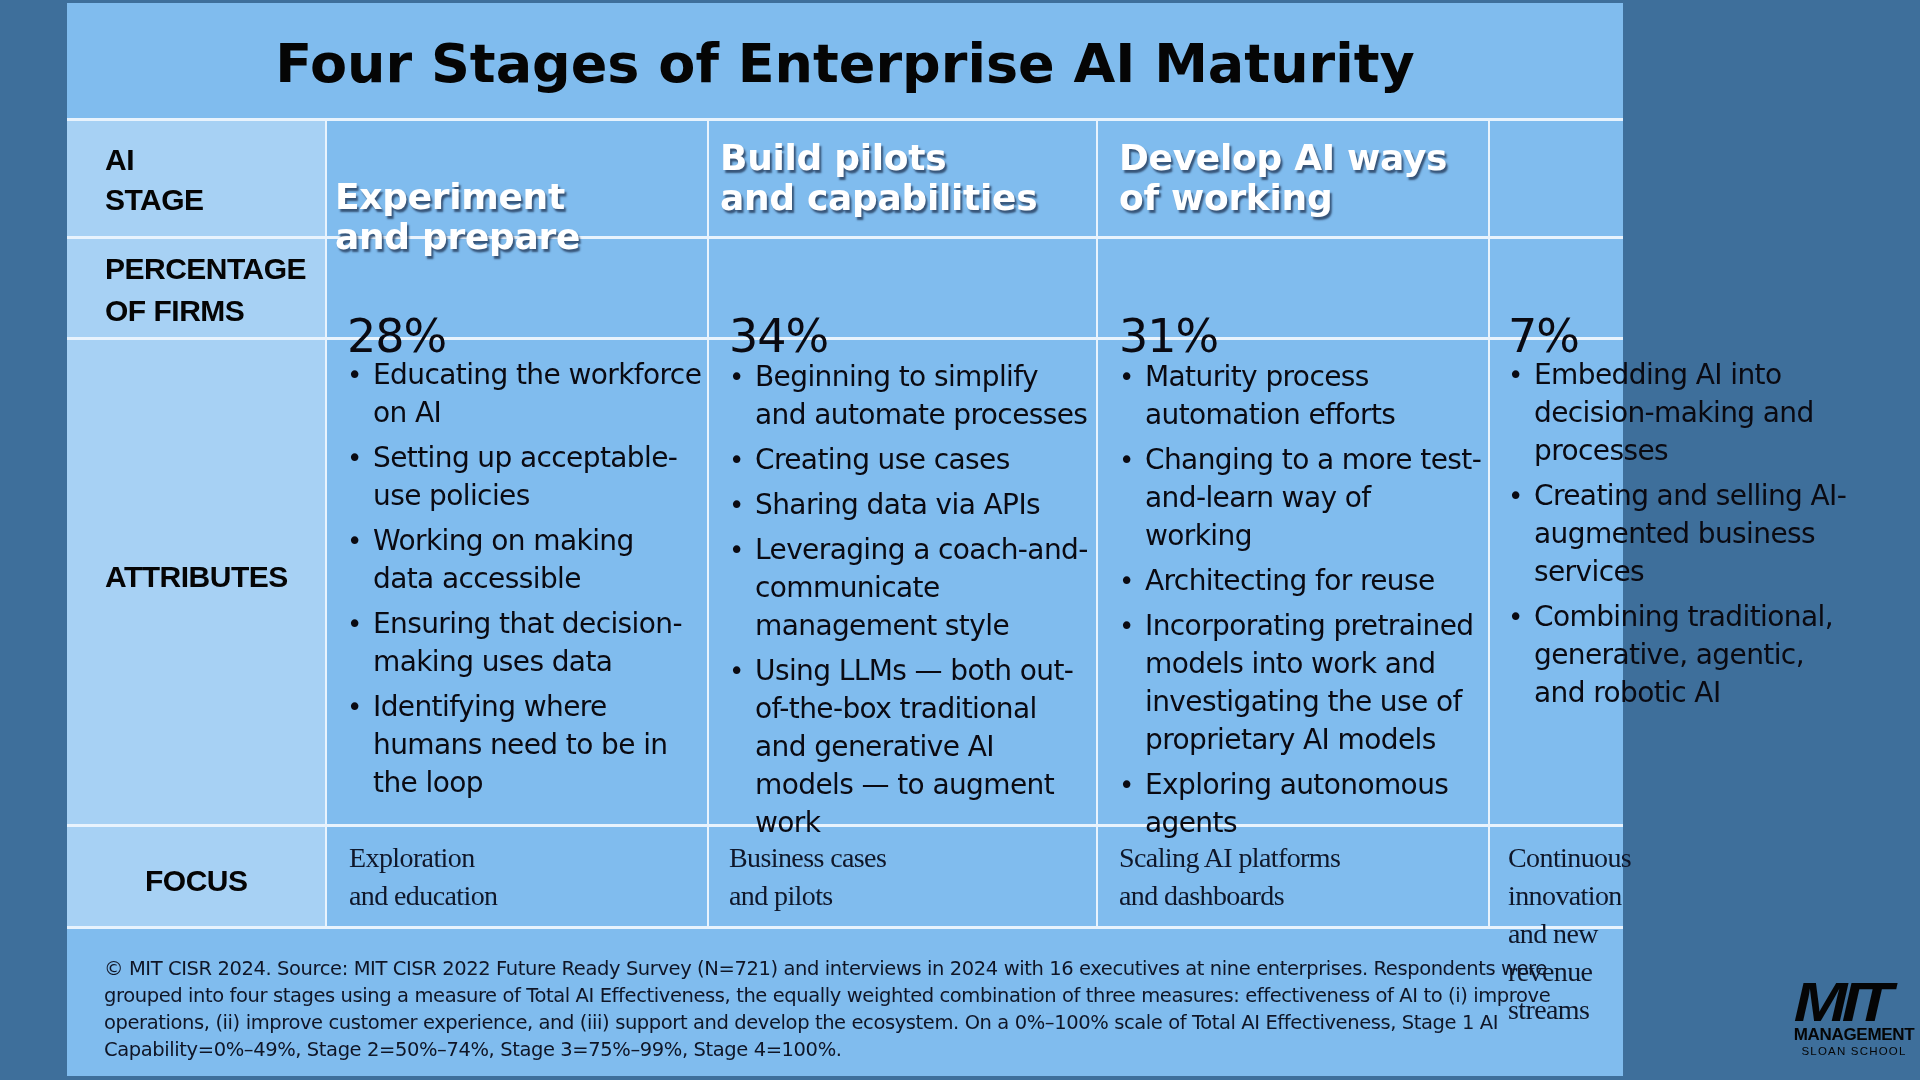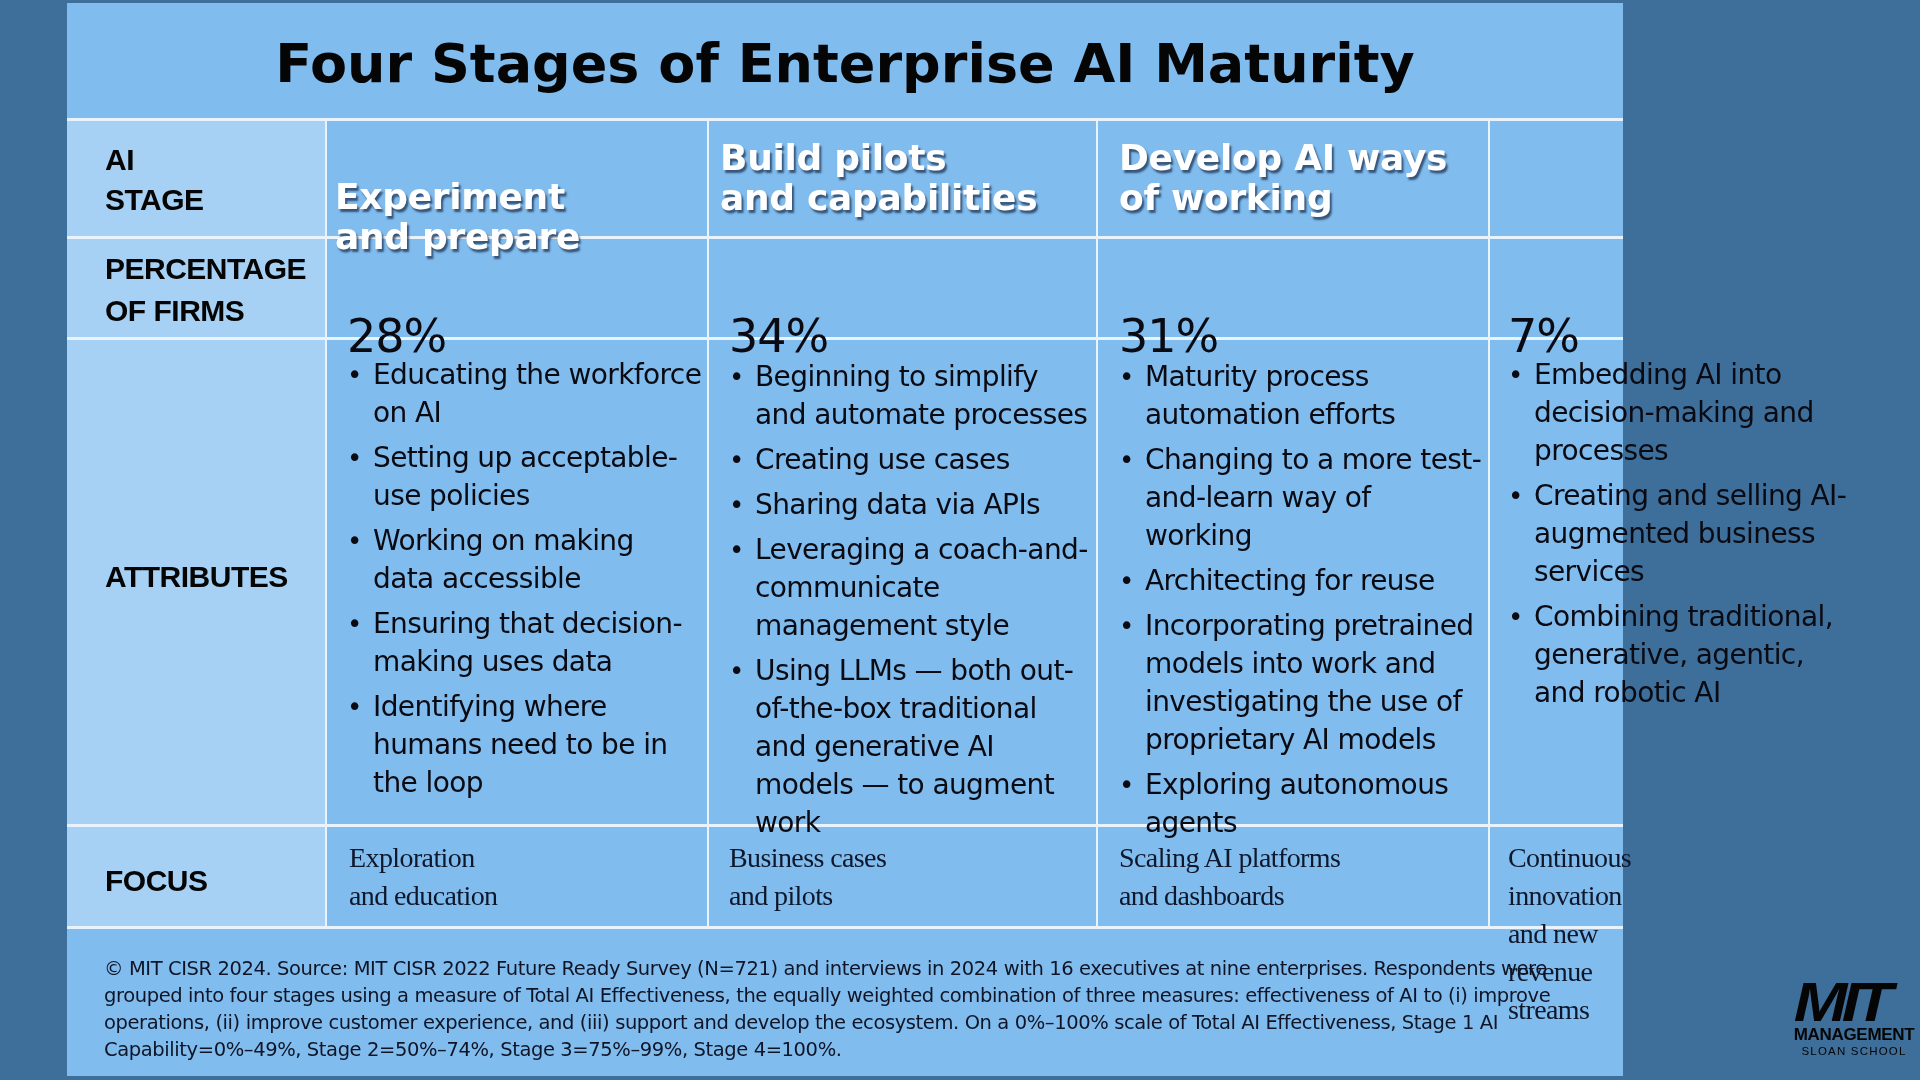--- a/index.html
+++ b/index.html
@@ -157,21 +157,21 @@
   <div class="vline" style="left:258px; top:118px; height:806px;"></div>
   <div class="vline" style="left:640px; top:118px; height:806px;"></div>
   <div class="vline" style="left:1029px; top:118px; height:806px;"></div>
   <div class="vline" style="left:1421px; top:118px; height:806px;"></div>
 
   <div class="row-label" style="top:137px; white-space:pre-line;">AI
 STAGE</div>
   <div class="row-label" style="top:245px; white-space:pre-line; line-height:42px;">PERCENTAGE
 OF FIRMS</div>
   <div class="row-label" style="top:554px;">ATTRIBUTES</div>
-  <div class="row-label" style="top:858px;">FOCUS</div>
+  <div class="row-label" style="top:858px;margin-left:40px;">FOCUS</div>
 
   <div class="stage-head" style="left:268px; top:135px;margin-top:39px;">Experiment
 and prepare</div>
   <div class="stage-head" style="left:653px; top:135px;">Build pilots
 and capabilities</div>
   <div class="stage-head" style="left:1052px; top:135px;">Develop AI ways
 of working</div>
 
   <div class="pct" style="left:280px; top:262px;">28%</div>
   <div class="pct" style="left:662px; top:262px;">34%</div>

